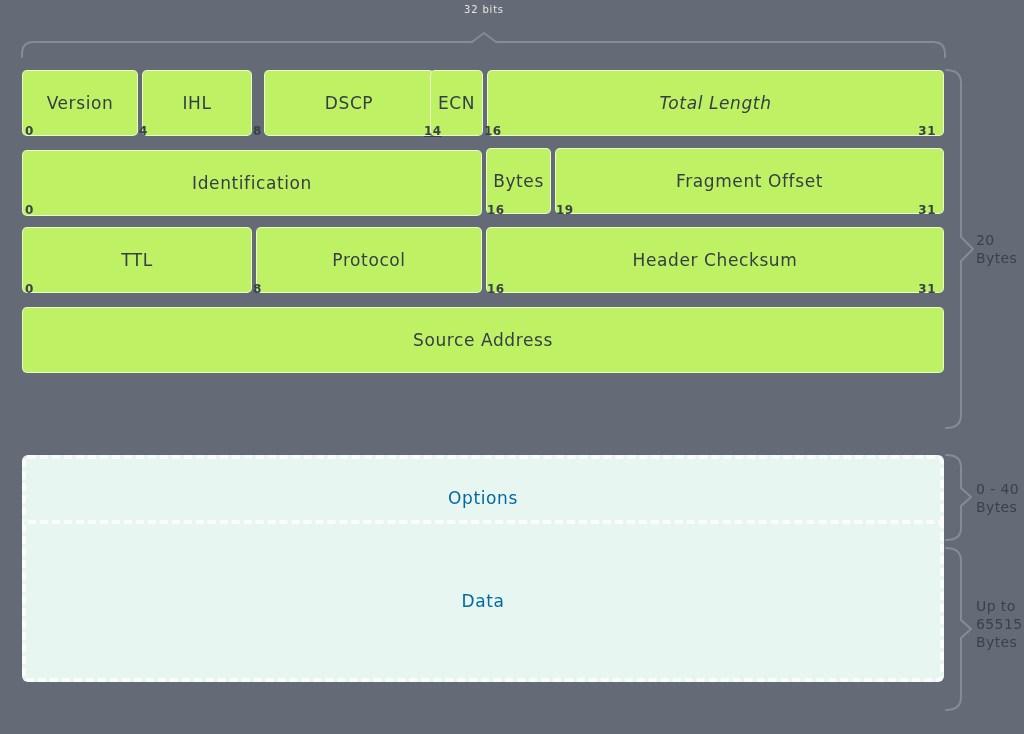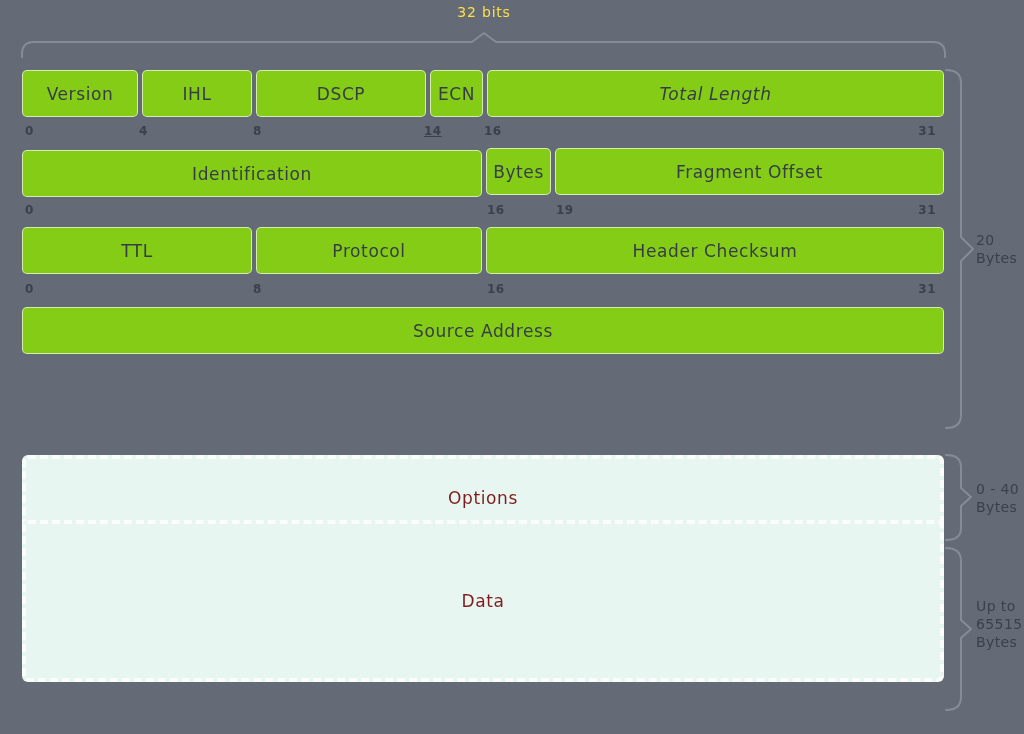--- a/index.html
+++ b/index.html
@@ -10,22 +10,22 @@
   }
   #stage {
     position: relative;
     width: 1024px;
     height: 734px;
     background: #656b76;
     overflow: hidden;
   }
   .field {
     position: absolute;
-    height: 47px;
-    background: #84cc16;
+    height: 66px;
+    background: #bef264;
     border: 1px solid rgba(255,255,255,0.65);
     border-radius: 5px;
     box-sizing: border-box;
     display: flex;
     align-items: center;
     justify-content: center;
     font-size: 17px;
     letter-spacing: 0.6px;
     color: #363d46;
   }
@@ -33,37 +33,37 @@
     position: absolute;
     background: #e8f6f2;
     border: 4px dashed #fbfdfd;
     border-radius: 6px;
     box-sizing: border-box;
     display: flex;
     align-items: center;
     justify-content: center;
     font-size: 17px;
     letter-spacing: 0.6px;
-    color: #7f1d1d;
+    color: #0369a1;
   }
   .bit {
     position: absolute;
     font-size: 12px;
     font-weight: bold;
     letter-spacing: 0.5px;
     color: #3a414b;
     height: 15px;
     line-height: 15px;
   }
   .bit.right { text-align: right; }
   .title-label {
     position: absolute;
-    font-size: 14px;
+    font-size: 10px;
     letter-spacing: 0.8px;
-    color: #fde047;
+    color: #e5e5e5;
     text-align: center;
   }
   .side-label {
     position: absolute;
     left: 976px;
     width: 52px;
     font-size: 14px;
     line-height: 18px;
     letter-spacing: 0.4px;
     color: #3a414b;
@@ -86,21 +86,21 @@
       <path d="M 946 70 Q 961 70 961 83 L 961 237 L 973 249 L 961 261 L 961 415 Q 961 428 946 428"></path>
       <path d="M 946 455 Q 961 455 961 467 L 961 488 L 971 497 L 961 506 L 961 528 Q 961 540 946 540"></path>
       <path d="M 946 548 Q 961 548 961 561 L 961 620 L 971 629 L 961 638 L 961 697 Q 961 710 946 710"></path>
     </g>
   </svg>
 
   <div class="title-label" style="left:434px; top:4px; width:100px;">32 bits</div>
 
   <div class="field" style="left:22px; top:70px; width:116px;">Version</div>
   <div class="field" style="left:142px; top:70px; width:110px;">IHL</div>
-  <div class="field" style="left:256px; top:70px; width:170px;">DSCP</div>
+  <div class="field" style="left:264px; top:70px; width:170px;">DSCP</div>
   <div class="field" style="left:430px; top:70px; width:53px;">ECN</div>
   <div class="field" style="left:487px; top:70px; width:457px;font-style:italic;">Total Length</div>
 
   <span class="bit" style="left:25px; top:124px;">0</span>
   <span class="bit" style="left:139px; top:124px;">4</span>
   <span class="bit" style="left:253px; top:124px;">8</span>
   <span class="bit" style="left:424px; top:124px;text-decoration:underline;">14</span>
   <span class="bit" style="left:484px; top:124px;">16</span>
   <span class="bit right" style="left:906px; top:124px; width:30px;">31</span>
 

